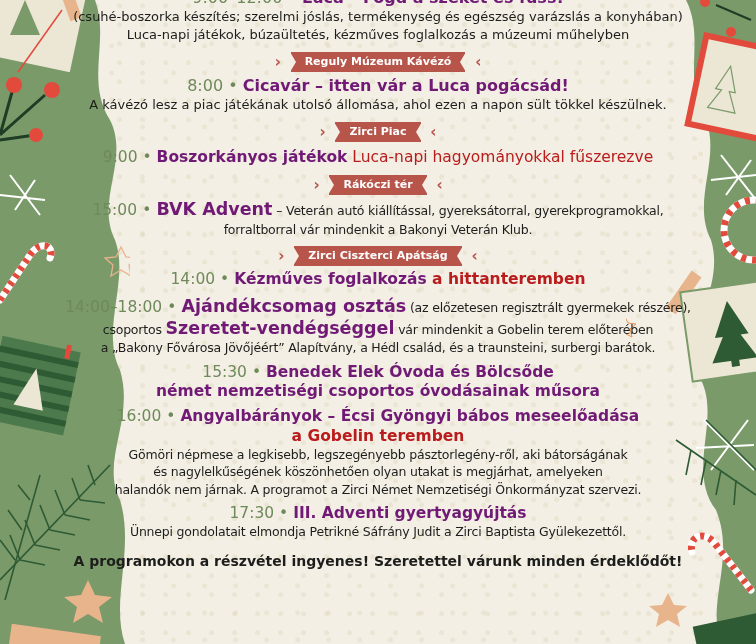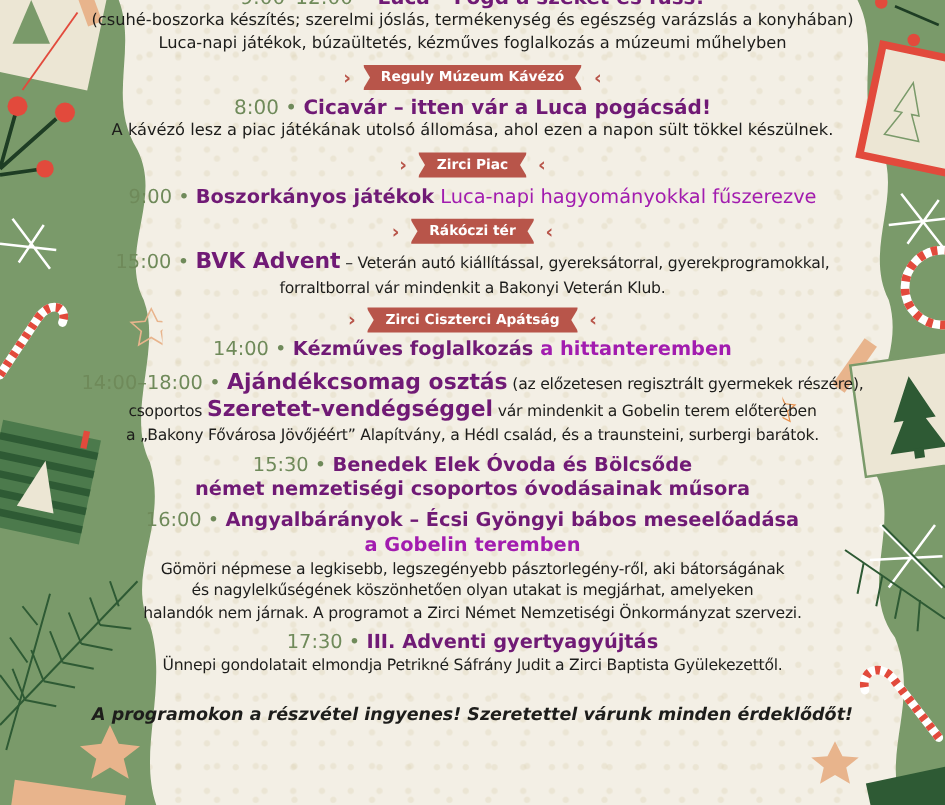--- a/index.html
+++ b/index.html
@@ -19,41 +19,41 @@
   }
   .deco { position: absolute; pointer-events: none; }
   .content {
     position: absolute; left: 60px; right: 60px; top: -12px;
     text-align: center;
   }
   .row { line-height: 1.25; }
   .time { color: #6f8a5a; font-weight: normal; }
   .sep { color: #6f8a5a; }
   .hl { color: #701a75; font-weight: bold; }
-  .blk { color: #a21caf; font-weight: bold; }
+  .blk { color: #b91c1c; font-weight: bold; }
   .t17 { font-size: 16px; }
   .t16 { font-size: 15.5px; }
   .small { font-size: 13px; line-height: 1.38; color: #1d1d1b; }
   .small-cond { font-size: 12.5px; letter-spacing: -0.2px; }
   .banner-wrap { display: flex; justify-content: center; margin: 6px 0 3px; }
   .banner {
     position: relative; background: #b8554a; color: #fff;
     font-weight: bold; font-size: 11px; padding: 3px 14px; line-height: 14px;
   }
   .banner::before, .banner::after {
     content: ""; position: absolute; top: 0; width: 0; height: 0;
     border-top: 10px solid transparent; border-bottom: 10px solid transparent;
   }
   .banner::before { left: -1px; border-left: 6px solid #f3efe5; }
   .banner::after { right: -1px; border-right: 6px solid #f3efe5; }
   .chev { position: absolute; top: 0; font-weight: bold; color: #b8554a; font-size: 15px; line-height: 20px; }
   .chev.l { left: -16px; } .chev.r { right: -16px; }
   .mt4 { margin-top: 4px; } .mt6 { margin-top: 6px; } .mt8 { margin-top: 8px; }
   .big { font-size: 17.5px; text-align: center; }
-  .footer-note { font-style: italic; font-weight: bold; font-size: 14px; margin-top: 23px; }
+  .footer-note { font-weight: bold; font-size: 14px; margin-top: 12px; }
 </style>
 </head>
 <body>
 
 <div class="bg-texture"></div>
 
 <svg class="deco" style="left:0;top:0" width="130" height="644" viewBox="0 0 130 644">
   <path d="M0 0 H95 C110 40 85 80 110 120 C130 160 95 200 115 240 C130 280 100 330 120 370 C135 420 100 460 120 500 C135 550 110 600 125 644 H0 Z" fill="#7a9a6a"></path>
 
   <rect x="-10" y="-20" width="90" height="85" fill="#ece6d4" transform="rotate(12 40 20)"></rect>

